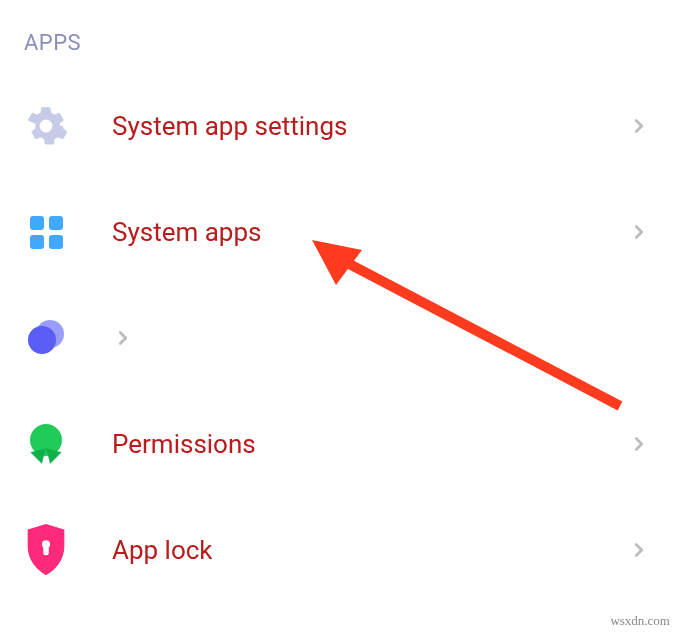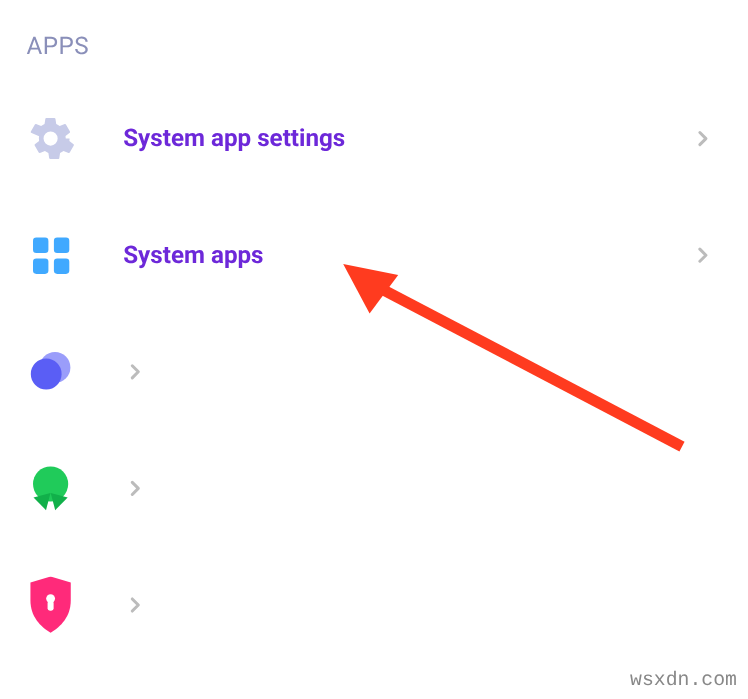--- a/index.html
+++ b/index.html
@@ -32,38 +32,38 @@
     .icon-wrapper {
       width: 44px;
       height: 44px;
       display: flex;
       align-items: center;
       justify-content: center;
       margin-right: 44px;
       flex-shrink: 0;
     }
     .item-label {
-      font-size: 22px;
-      color: #6d28d9;
-      font-weight: 700;
+      font-size: 26px;
+      color: #b91c1c;
+      font-weight: 400;
       flex: 1;
     }
     .chevron {
       width: 22px;
       height: 22px;
       flex-shrink: 0;
       margin-right: 6px;
     }
     .watermark {
       position: absolute;
       bottom: 6px;
       right: 10px;
-      font-size: 18px;
+      font-size: 13px;
       color: #888;
-      font-family: Liberation Mono, monospace;
+      font-family: Liberation Serif, serif;
     }
     .annotation-arrow {
       position: absolute;
       pointer-events: none;
       z-index: 100;
     }
     
     .grid-icon {
       display: grid;
       grid-template-columns: 14px 14px;
@@ -176,35 +176,37 @@
 </div>
 
 <div class="menu-item">
   <div class="icon-wrapper">
     <div class="permissions-icon">
       <div class="circle"></div>
       <div class="ribbon-l"></div>
       <div class="ribbon-r"></div>
     </div>
   </div>
+  <div class="item-label">Permissions</div>
   <div class="chevron">
     <svg viewBox="0 0 24 24" fill="none" stroke="#bcbcbc" stroke-width="3" stroke-linecap="round" stroke-linejoin="round">
         <polyline points="9 18 15 12 9 6"></polyline>
       </svg>
   </div>
 </div>
 
 <div class="menu-item">
   <div class="icon-wrapper">
     <svg viewBox="0 0 24 28">
       <path fill="#ff2a7a" d="M12 0 L22 3 V12 C22 20 17 25 12 28 C7 25 2 20 2 12 V3 Z"></path>
       <circle cx="12" cy="11" r="2.2" fill="#fff"></circle>
       <rect x="10.5" y="12" width="3" height="5" rx="1.2" fill="#fff"></rect>
     </svg>
   </div>
+  <div class="item-label">App lock</div>
   <div class="chevron">
     <svg viewBox="0 0 24 24" fill="none" stroke="#bcbcbc" stroke-width="3" stroke-linecap="round" stroke-linejoin="round">
         <polyline points="9 18 15 12 9 6"></polyline>
       </svg>
   </div>
 </div>
 
 <svg class="annotation-arrow" style="left:300px; top:228px;" width="330" height="190">
   <defs>
     <marker id="arrowhead" markerWidth="10" markerHeight="10" refX="2" refY="5" orient="auto">

